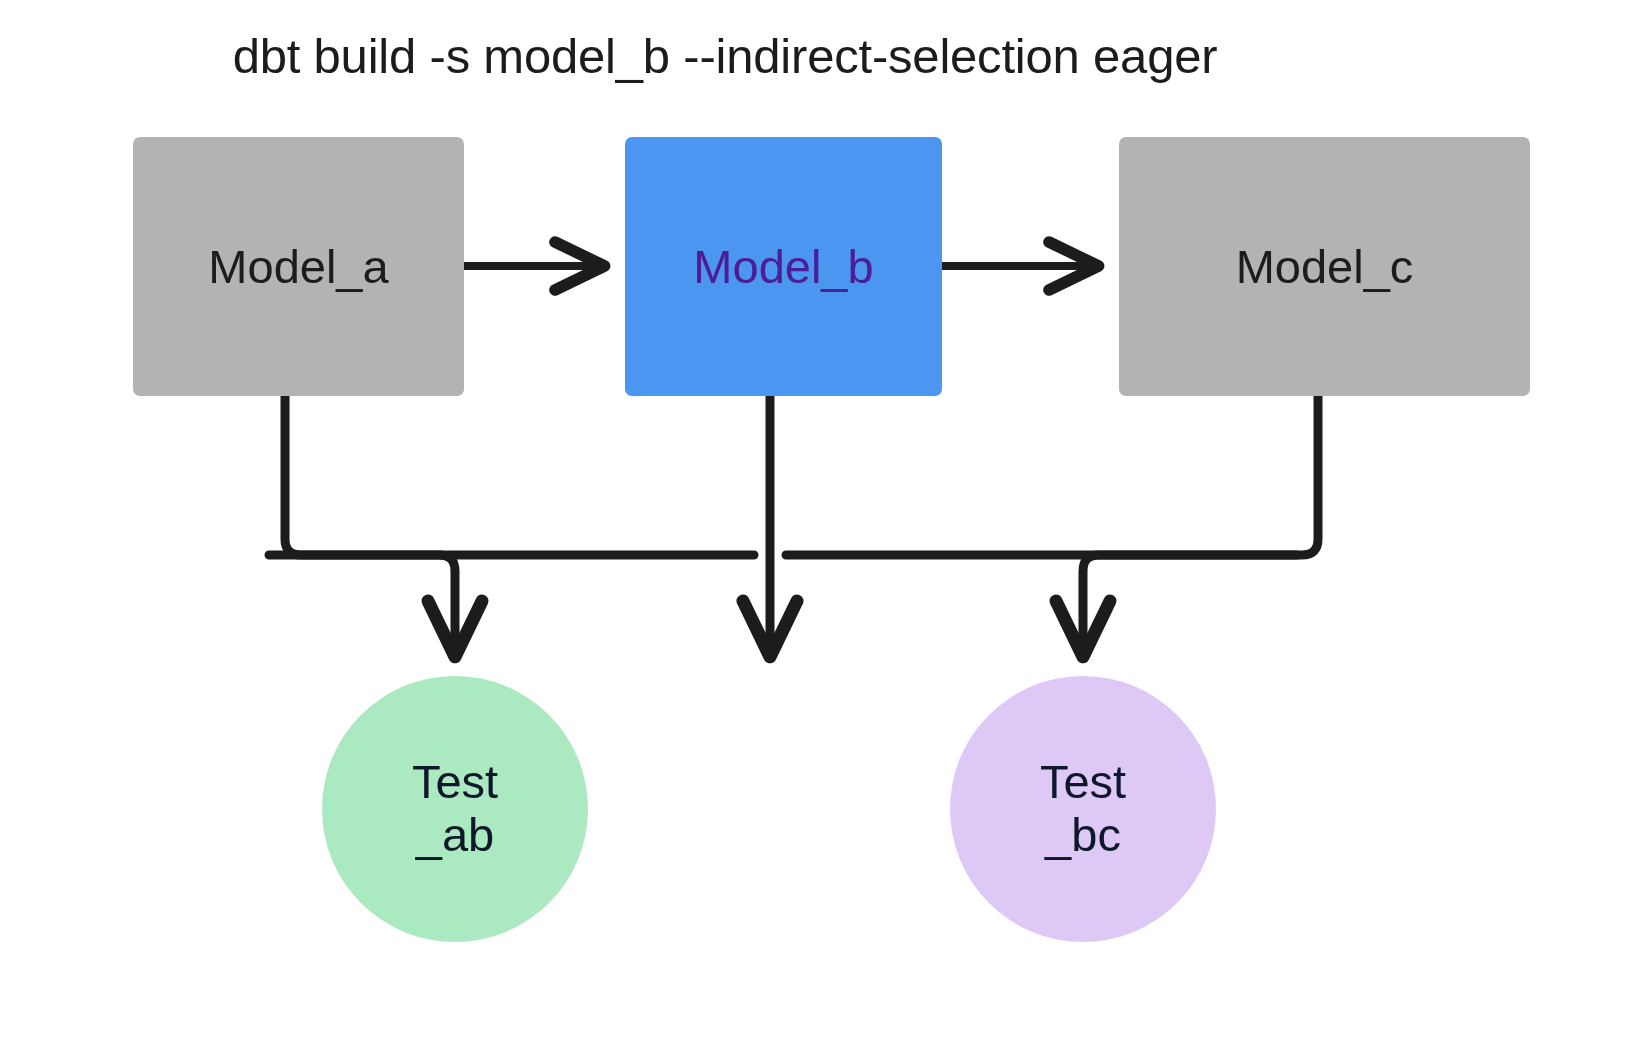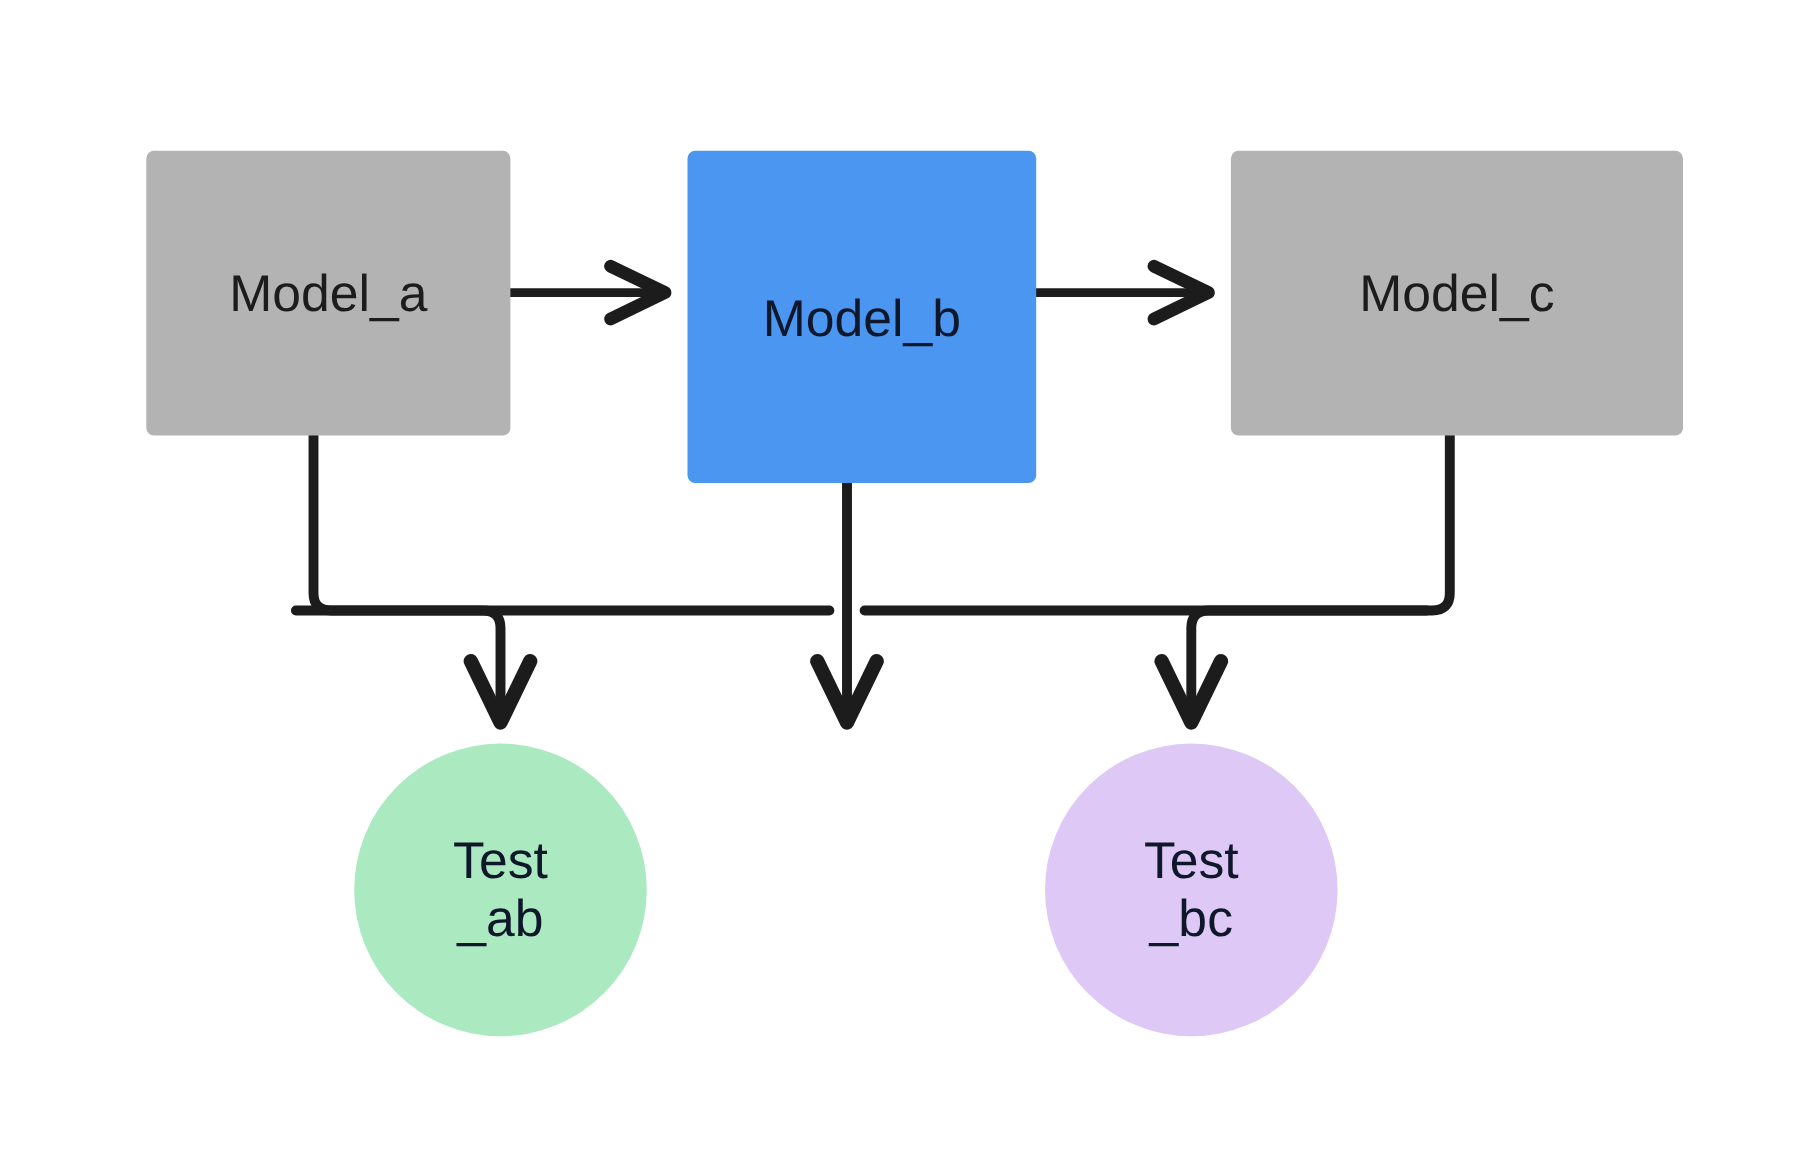--- a/index.html
+++ b/index.html
@@ -45,23 +45,23 @@
     top: 137px;
     width: 331px;
     height: 259px;
     background: #b3b3b3;
     color: #1c1c1c;
   }
   #model-b {
     left: 613px;
     top: 137px;
     width: 317px;
-    height: 302px;
+    height: 259px;
     background: #4a96f0;
-    color: #0f172a;
+    color: #4c1d95;
   }
   #model-c {
     left: 1107px;
     top: 137px;
     width: 411px;
     height: 259px;
     background: #b3b3b3;
     color: #1c1c1c;
   }
   .node-circle {
@@ -104,20 +104,21 @@
     width: 1630px;
     height: 1060px;
     pointer-events: none;
   }
 </style>
 </head>
 <body>
 
 <div id="canvas">
 
+  <div id="title">dbt build -s model_b --indirect-selection eager</div>
 
   <svg id="edges" viewBox="0 0 1630 1060" xmlns="http://www.w3.org/2000/svg">
     <defs>
       <marker id="arrowhead" markerWidth="10" markerHeight="10" refX="7.2" refY="4" orient="auto" markerUnits="strokeWidth">
         <path d="M 1.2 1.0 L 7.4 4 L 1.2 7.0" fill="none" stroke="#1c1c1c" stroke-width="1.45" stroke-linecap="round" stroke-linejoin="round"></path>
       </marker>
     </defs>
 
     <g>
       <path d="M 452 266 L 603 266" fill="none" stroke="#1c1c1c" stroke-width="8" stroke-linecap="butt" marker-end="url(#arrowhead)"></path>

